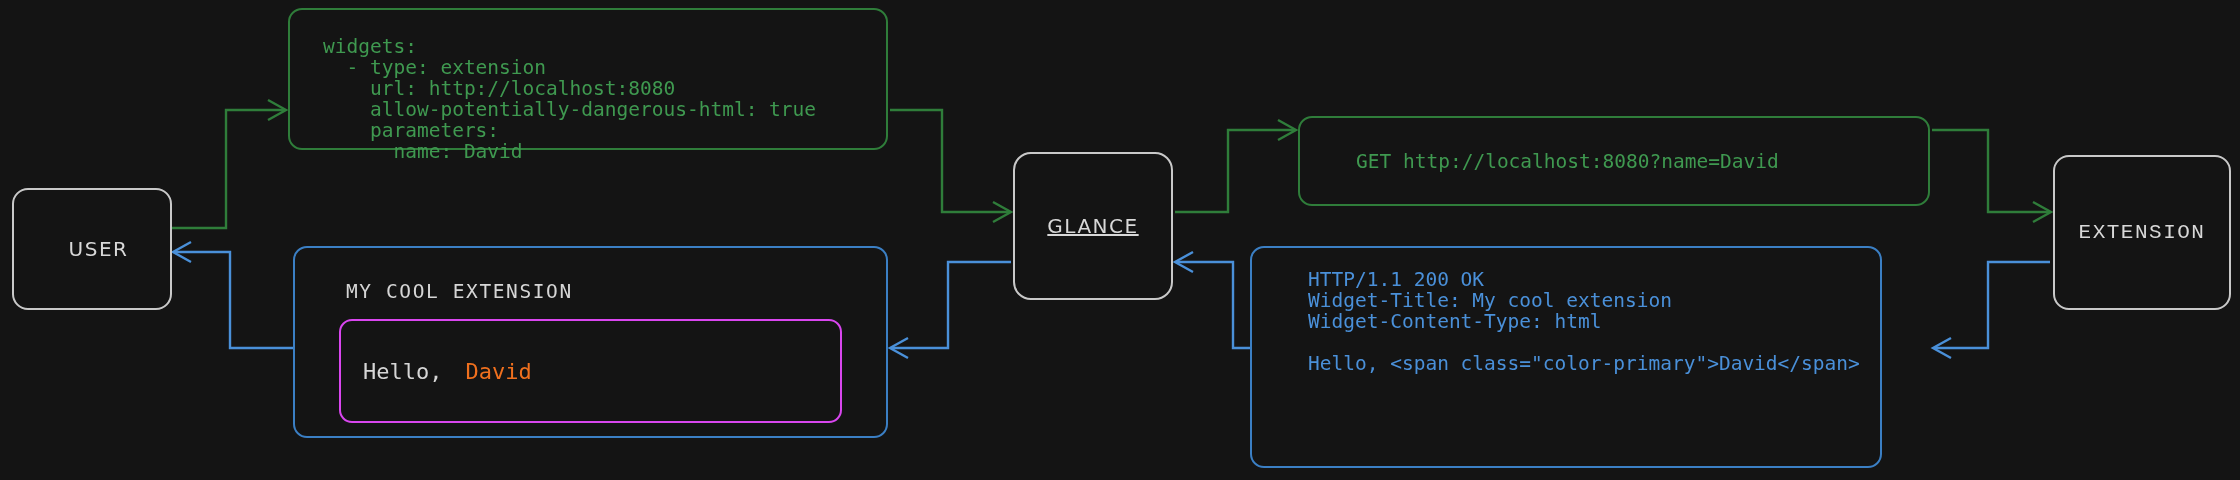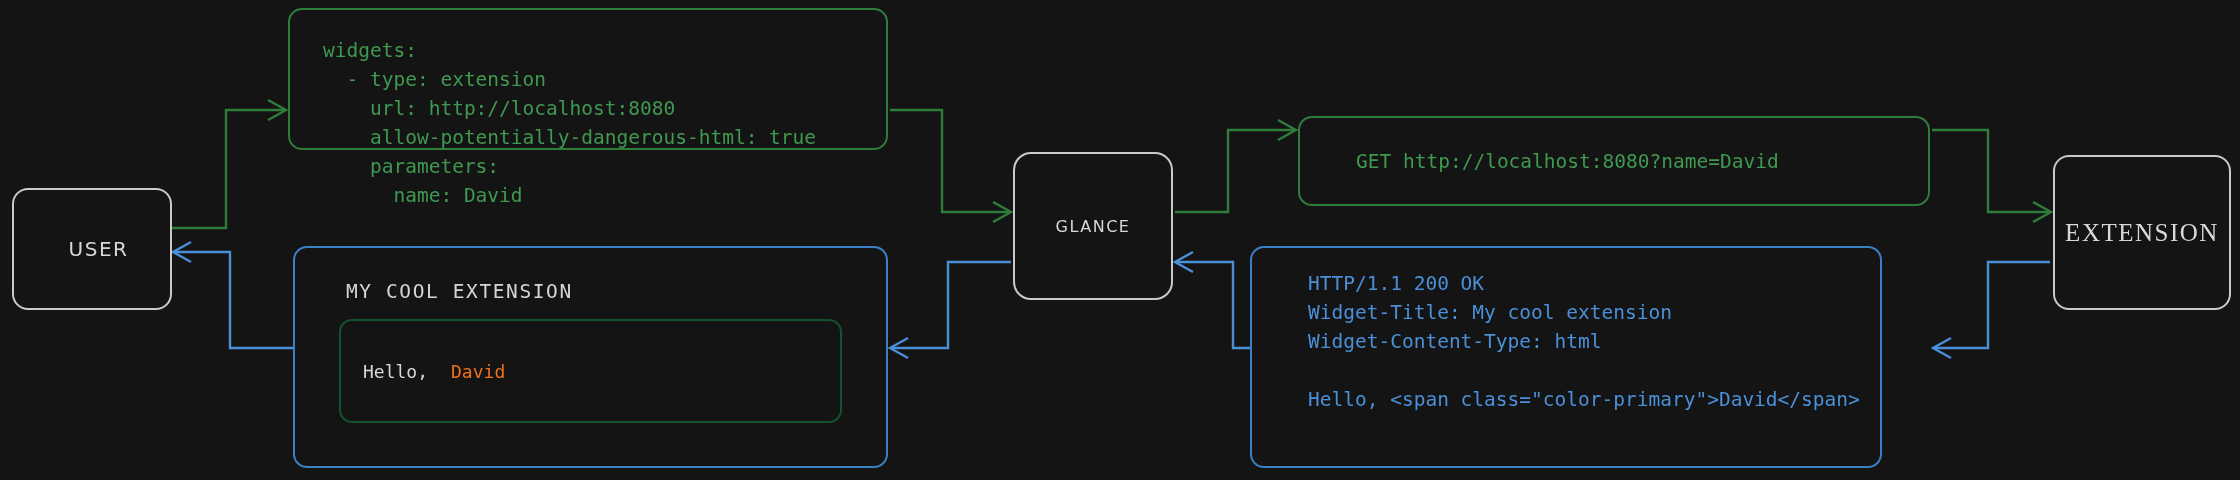--- a/index.html
+++ b/index.html
@@ -49,90 +49,91 @@
     letter-spacing: 1.5px;
   }
 
   
   #glance-node {
     left: 1013px; top: 152px; width: 160px; height: 148px;
     border-radius: 18px;
   }
   #glance-node .node-label {
     font-family: "DejaVu Sans", "Liberation Sans", sans-serif;
-    font-size: 16px;
+    font-size: 20px;
     letter-spacing: 1.5px;
+    text-decoration: underline;
   }
 
   
   #extension-node {
     left: 2053px; top: 155px; width: 178px; height: 155px;
     border-radius: 16px;
   }
   #extension-node .node-label {
-    font-family: Liberation Serif, serif;
-    font-size: 25px;
+    font-family: Liberation Mono, monospace;
+    font-size: 21px;
     letter-spacing: 1.5px;
   }
 
   
   .codebox {
     position: absolute;
     box-sizing: border-box;
     border-radius: 14px;
     background: #141414;
     padding: 22px 34px;
     white-space: pre;
     font-family: "DejaVu Sans Mono", "Liberation Mono", monospace;
     font-size: 19.5px;
-    line-height: 29px;
+    line-height: 21px;
   }
   .codebox.green { border: 2px solid #2f7d3a; color: #3f9950; }
   .codebox.blue  { border: 2px solid #3b7fc4; color: #4a90d9; }
 
   #yaml-box {
     left: 288px; top: 8px; width: 600px; height: 142px;
     padding-top: 26px; padding-left: 33px;
   }
   #get-box {
     left: 1298px; top: 84px; width: 632px; height: 90px;
     display: flex; align-items: center; padding: 0 56px; margin-top: 32px;
   }
   #response-box {
     left: 1250px; top: 246px; width: 632px; height: 222px;
     padding: 21px 56px;
   }
 
   
   #widget-box {
     position: absolute;
-    left: 293px; top: 246px; width: 595px; height: 222px;
+    left: 293px; top: 246px; width: 595px; height: 192px;
     box-sizing: border-box;
     border: 2px solid #3b7fc4;
     border-radius: 14px;
     background: #141414;
     padding: 26px 44px;
   }
   #widget-title {
     font-family: "DejaVu Sans Mono", "Liberation Mono", monospace;
     font-size: 19.5px;
     letter-spacing: 1.6px;
     color: #d6d6d6;
     margin: 6px 0 16px 7px;
   }
   #widget-content {
     box-sizing: border-box;
-    border: 2px solid #14532d;
+    border: 2px solid #d946ef;
     border-radius: 13px;
     height: 104px;
     display: flex;
     align-items: center;
     padding: 0 22px;
     font-family: "DejaVu Sans Mono", "Liberation Mono", monospace;
-    font-size: 18px;
+    font-size: 22px;
     color: #d6d6d6;
   }
   #widget-name { color: #f0701e; padding-left: 23px; }
 </style>
 </head>
 <body>
 
 <div id="stage">
 
   <svg class="svg-layer" viewBox="0 0 2240 480" xmlns="http://www.w3.org/2000/svg">

